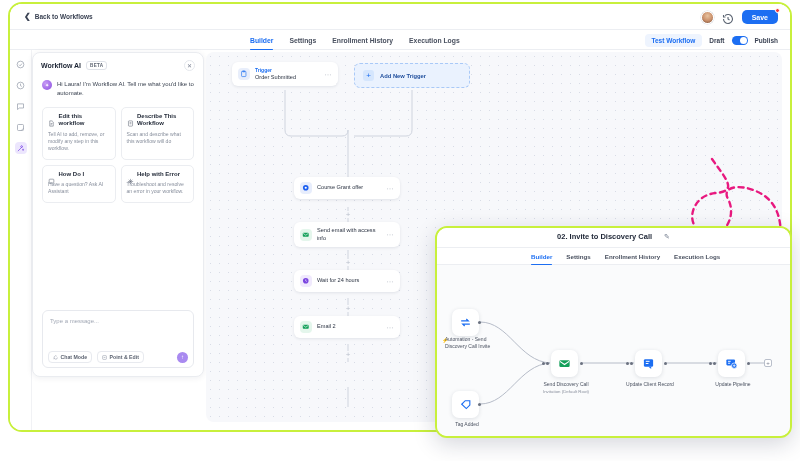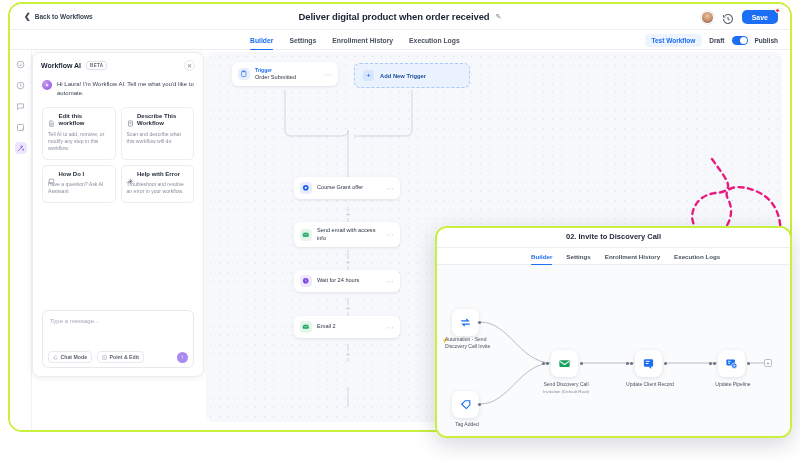--- a/index.html
+++ b/index.html
@@ -205,21 +205,21 @@
   
   .sub-window {
     position:absolute; left:435px; top:226px; width:357px; height:212px;
     background:#fff; border-radius:12px; border:2px solid #c8f03c;
     box-shadow: 0 6px 22px rgba(20,30,60,.18);
     overflow:hidden;
   }
   .sub-top { position:relative; height:20px; border-bottom:1px solid #eceef2; background:#fff; }
   .sub-title-wrap{
     position:absolute;left:50%;top:4px;transform:translateX(-50%);
-    display:flex;align-items:center;gap:12px;flex-direction:column;
+    display:flex;align-items:center;gap:12px;
   }
   .sub-title{font-size:7.5px;font-weight:700;color:#1c2434;}
   .sub-tabbar{position:relative;height:17px;border-bottom:1px solid #eceef2;background:#fff;}
   .sub-tabs{position:absolute;left:94px;top:0;display:flex;gap:14px;height:17px;align-items:center;}
   .sub-tab{font-size:6.2px;color:#49505f;font-weight:600;cursor:pointer;height:17px;display:flex;align-items:center;position:relative;}
   .sub-tab.active{color:#1c6ef2;}
   .sub-tab.active:after{content:'';position:absolute;left:0;right:0;bottom:0;height:1.5px;background:#1c6ef2;border-radius:2px;}
   .sub-canvas{
     position:absolute;left:0;right:0;top:37px;bottom:0;
     background:#fafbfc;
@@ -250,24 +250,20 @@
 
 <div id="stage">
 
   <div class="app-window">
    <div class="app-inner">
 
     <div class="topbar">
       <div class="back-link">
         <span class="chev-left">❮</span>
         <span>Back to Workflows</span>
-      </div>
-      <div class="title-wrap">
-        <span class="topbar-title" style="position:static;">Deliver digital product when order received</span>
-        <span class="pencil-ic">✎</span>
       </div>
       <div class="topbar-right">
         <div class="avatar"></div>
         <span class="hist-ic">
           <svg viewBox="0 0 24 24" fill="none" stroke="currentColor" stroke-width="2.2" width="12" height="12">
             <path d="M3 12a9 9 0 1 0 3-6.7"></path>
                 <path d="M3 4v4h4"></path>
                 <path d="M12 8v4l3 2"></path>
           </svg>
         </span>

